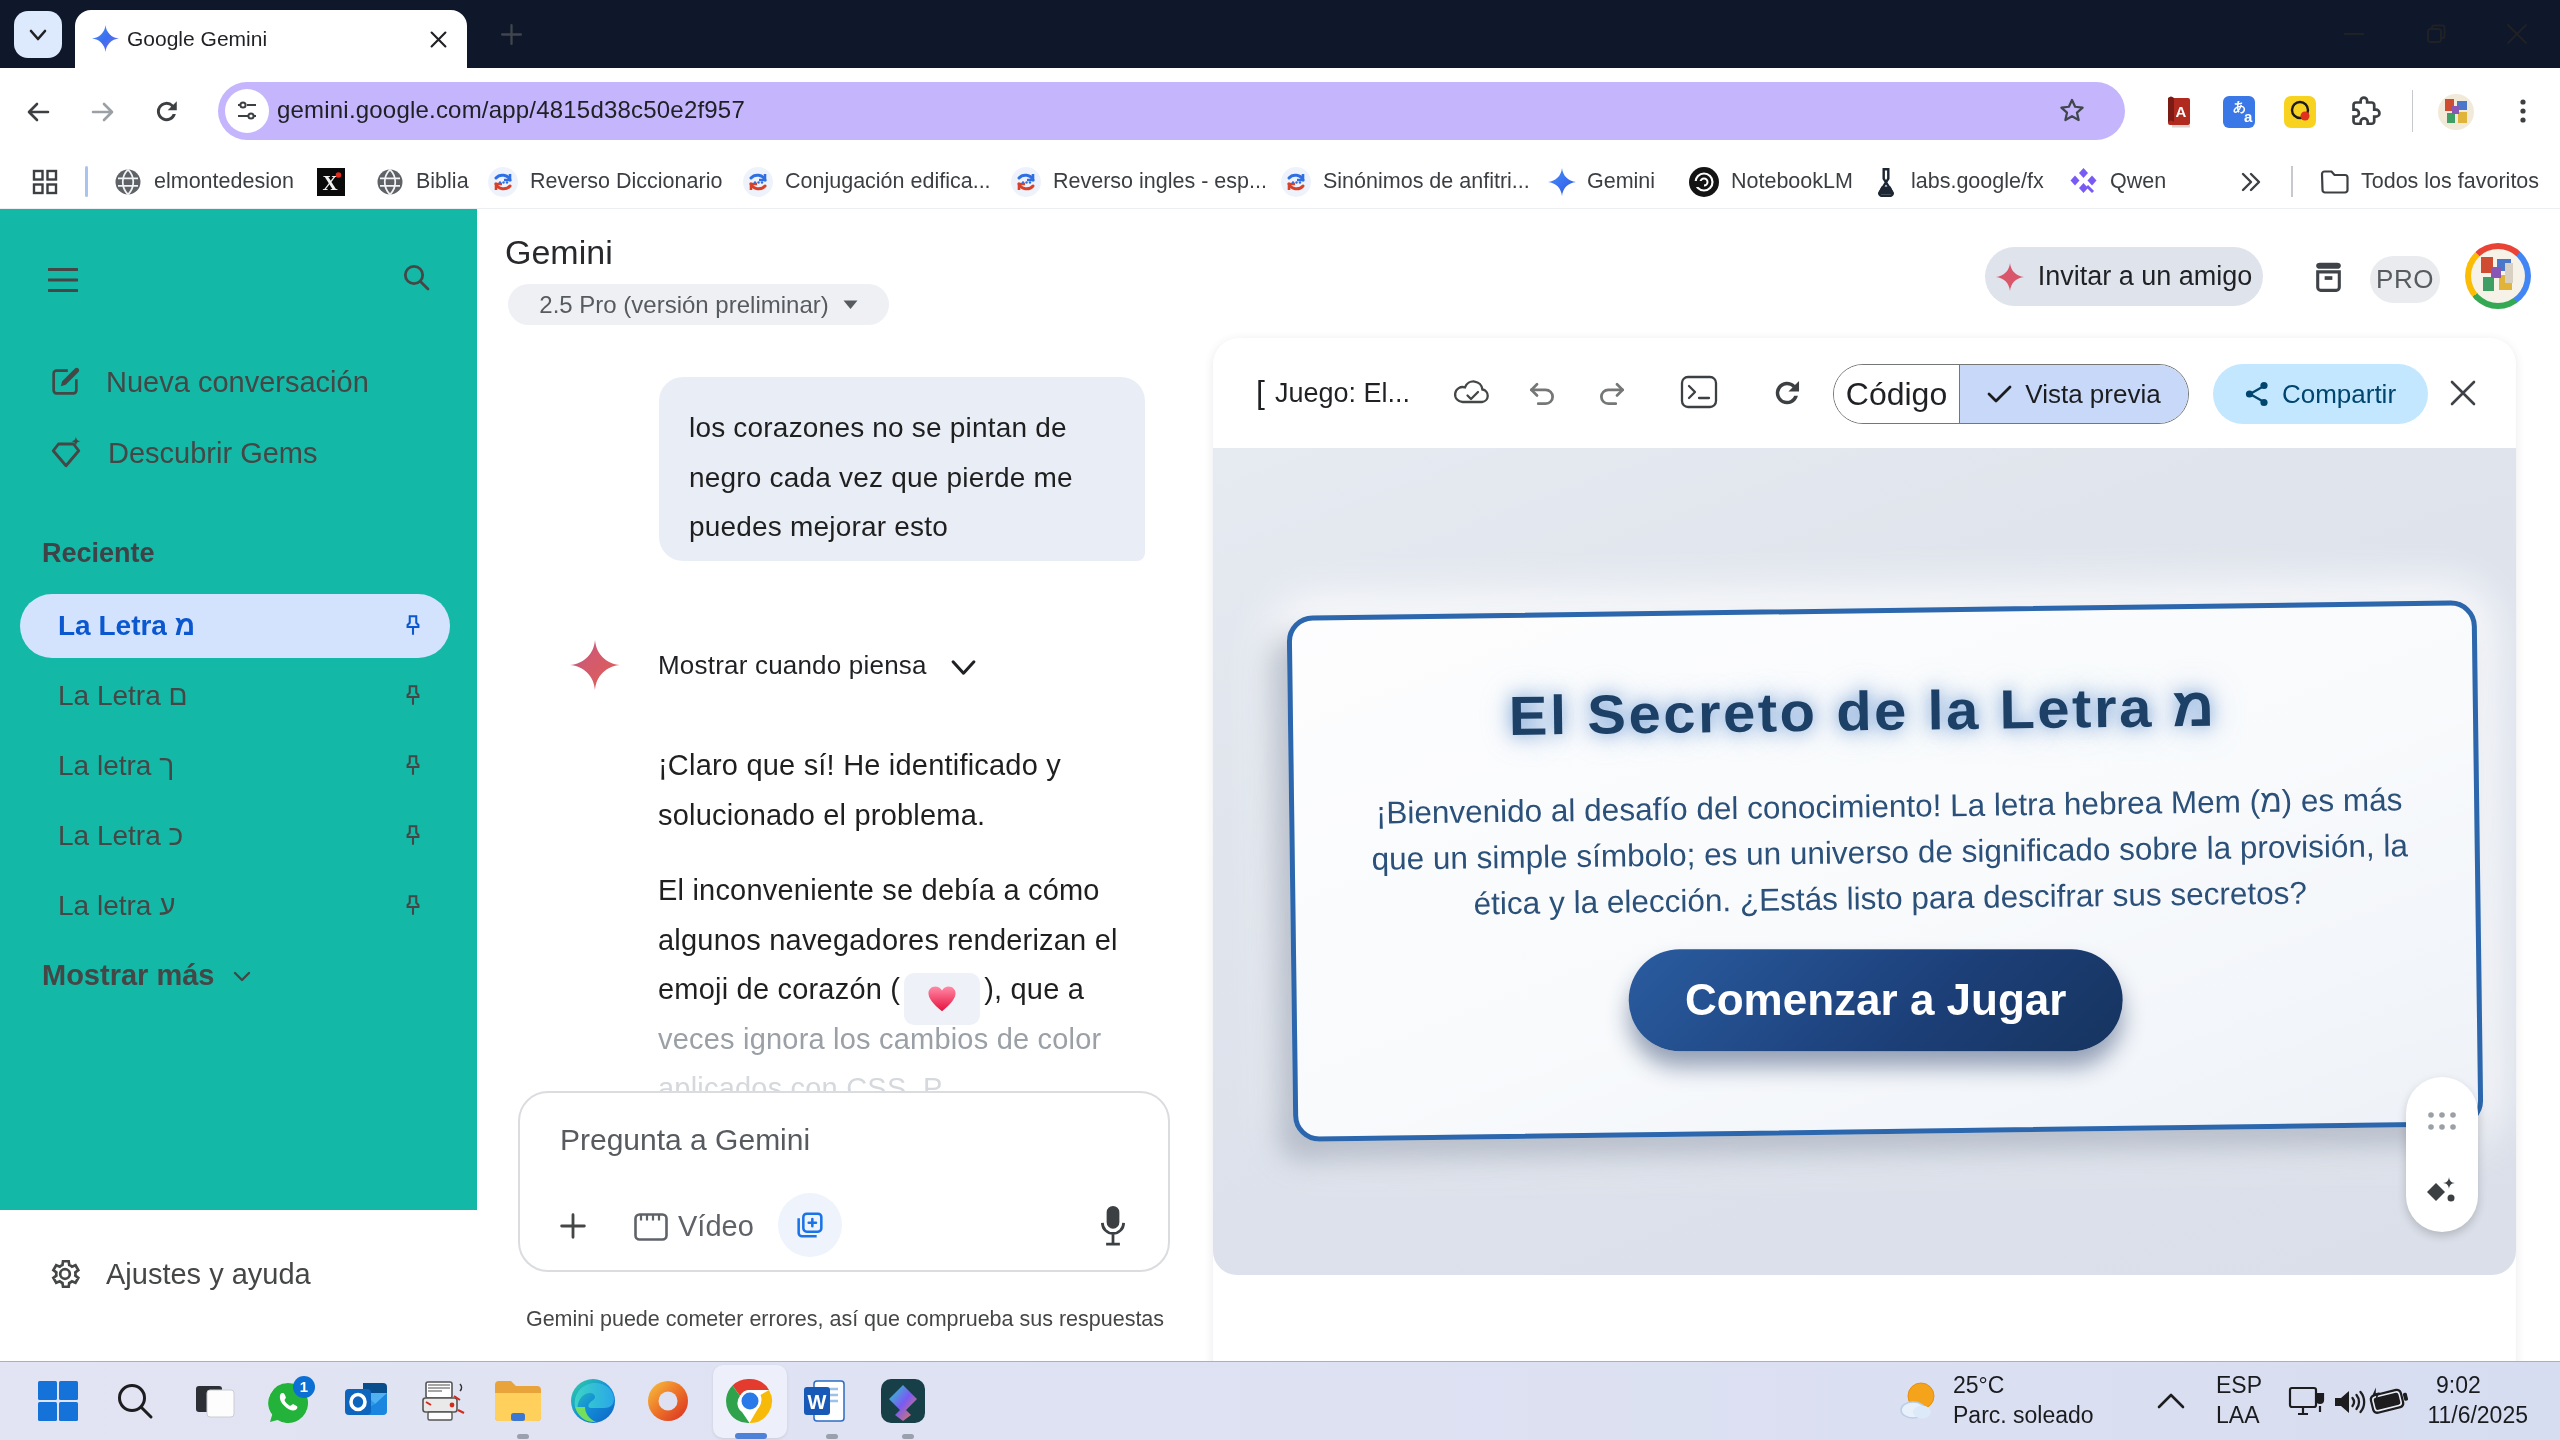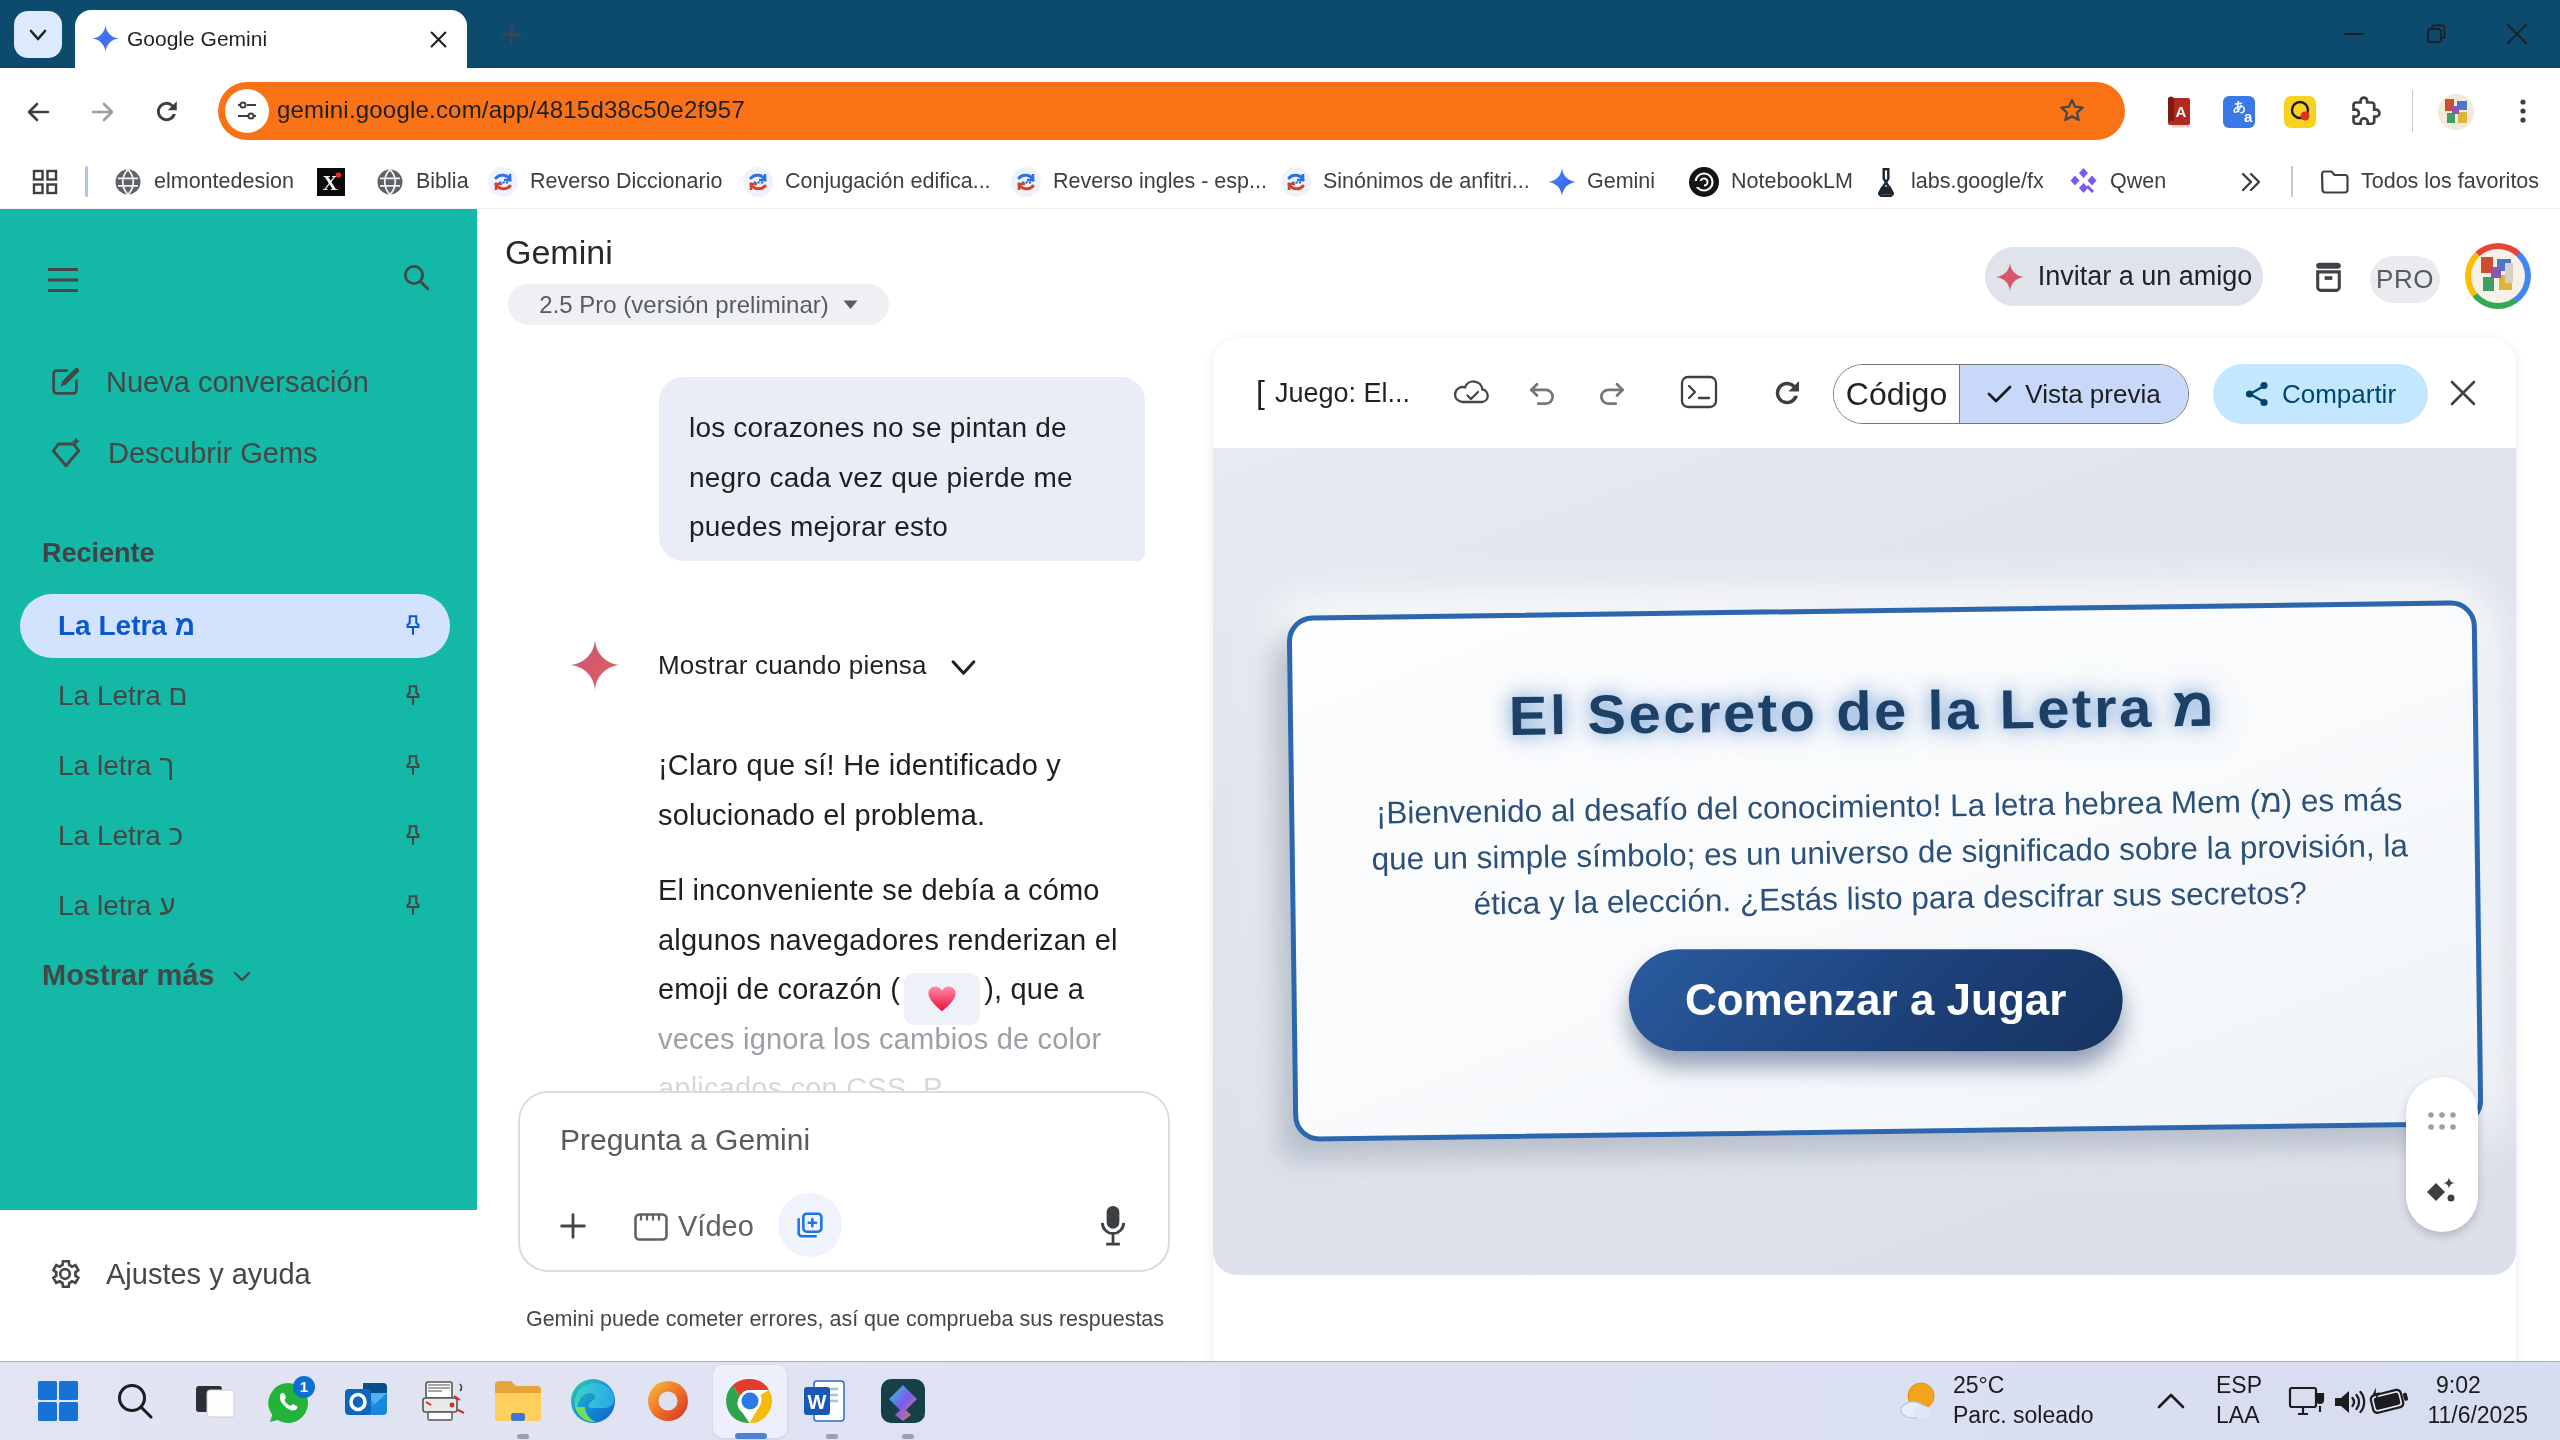--- a/index.html
+++ b/index.html
@@ -1,24 +1,24 @@
 <!DOCTYPE html>
 <html><head>
 <meta charset="utf-8">
 <style>
 * { margin:0; padding:0; box-sizing:border-box; }
 html,body { width:2560px; height:1440px; overflow:hidden; font-family:"Liberation Sans", sans-serif; background:#fff; }
 svg { display:block; }
 
-#tabstrip { position:absolute; left:0; top:0; width:2560px; height:68px; background:#0c4a6e; }
+#tabstrip { position:absolute; left:0; top:0; width:2560px; height:68px; background:#0f172a; }
 #tabchev { position:absolute; left:14px; top:11px; width:48px; height:47px; border-radius:14px; background:#dde9fd; display:flex; align-items:center; justify-content:center; }
 #tab { position:absolute; left:75px; top:10px; width:392px; height:58px; background:#fff; border-radius:16px 16px 0 0; }
 #tab .title { position:absolute; left:52px; top:17px; font-size:21px; color:#1f2124; }
 #toolbar { position:absolute; left:0; top:68px; width:2560px; height:87px; background:#fff; }
-#urlpill { position:absolute; left:218px; top:14px; width:1907px; height:58px; border-radius:29px; background:#f97316; }
+#urlpill { position:absolute; left:218px; top:14px; width:1907px; height:58px; border-radius:29px; background:#c4b5fd; }
 #urltext { position:absolute; left:59px; top:14px; font-size:24px; color:#202124; letter-spacing:0.2px; }
 #tunecircle { position:absolute; left:7px; top:7px; width:44px; height:44px; border-radius:50%; background:#fff; display:flex; align-items:center; justify-content:center; }
 #bookmarks { position:absolute; left:0; top:155px; width:2560px; height:53px; background:#fff; }
 .bm { position:absolute; top:0; height:53px; display:flex; align-items:center; gap:11px; font-size:21.5px; color:#3b3e42; white-space:nowrap; }
 
 #content { position:absolute; left:0; top:208px; width:2560px; height:1153px; background:#fff; border-top:1px solid #eceef2; }
 #sidebar { position:absolute; left:0; top:0; width:477px; height:1001px; background:#14b8a6; }
 .srow { position:absolute; display:flex; align-items:center; gap:24px; font-size:29px; color:#444746; }
 .recitem { position:absolute; left:20px; width:430px; height:64px; border-radius:32px; display:flex; align-items:center; font-size:28px; color:#444746; }
 .recitem .pin { position:absolute; right:24px; top:50%; transform:translateY(-50%); }

